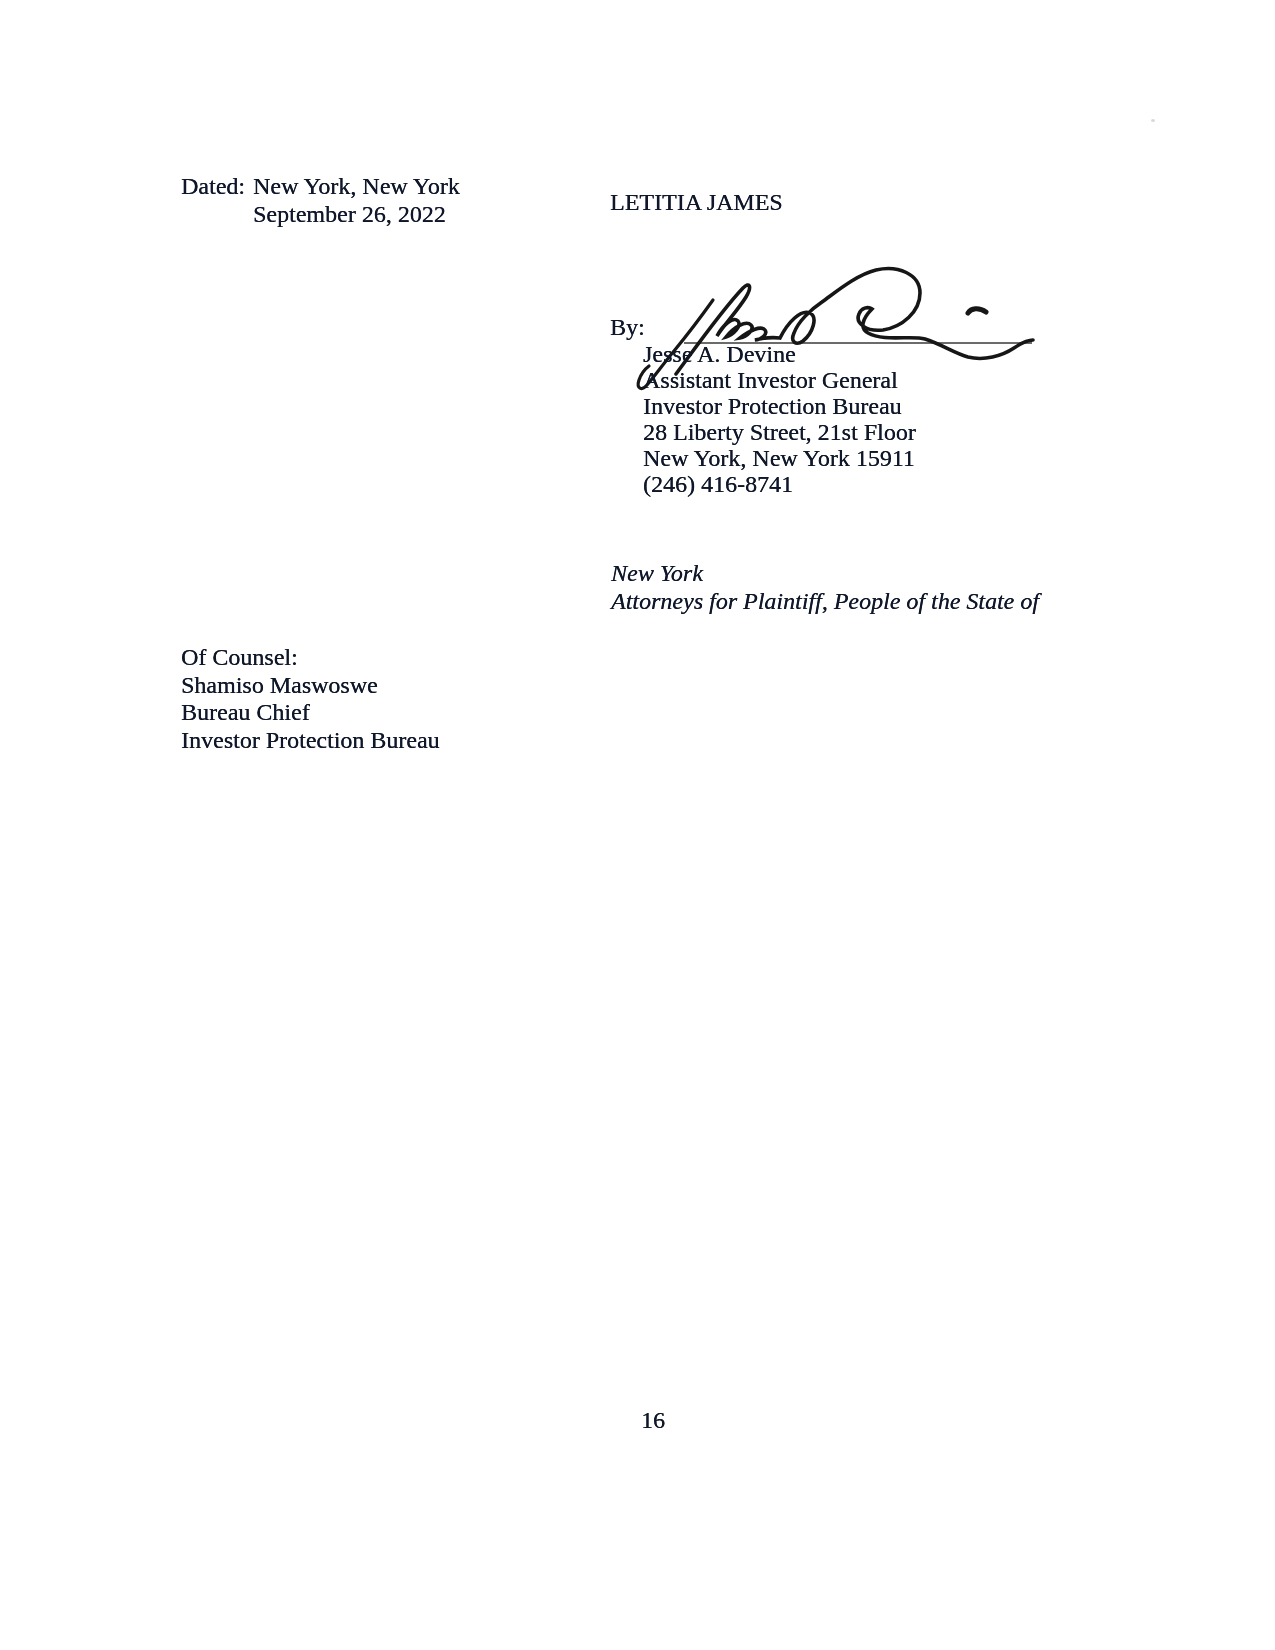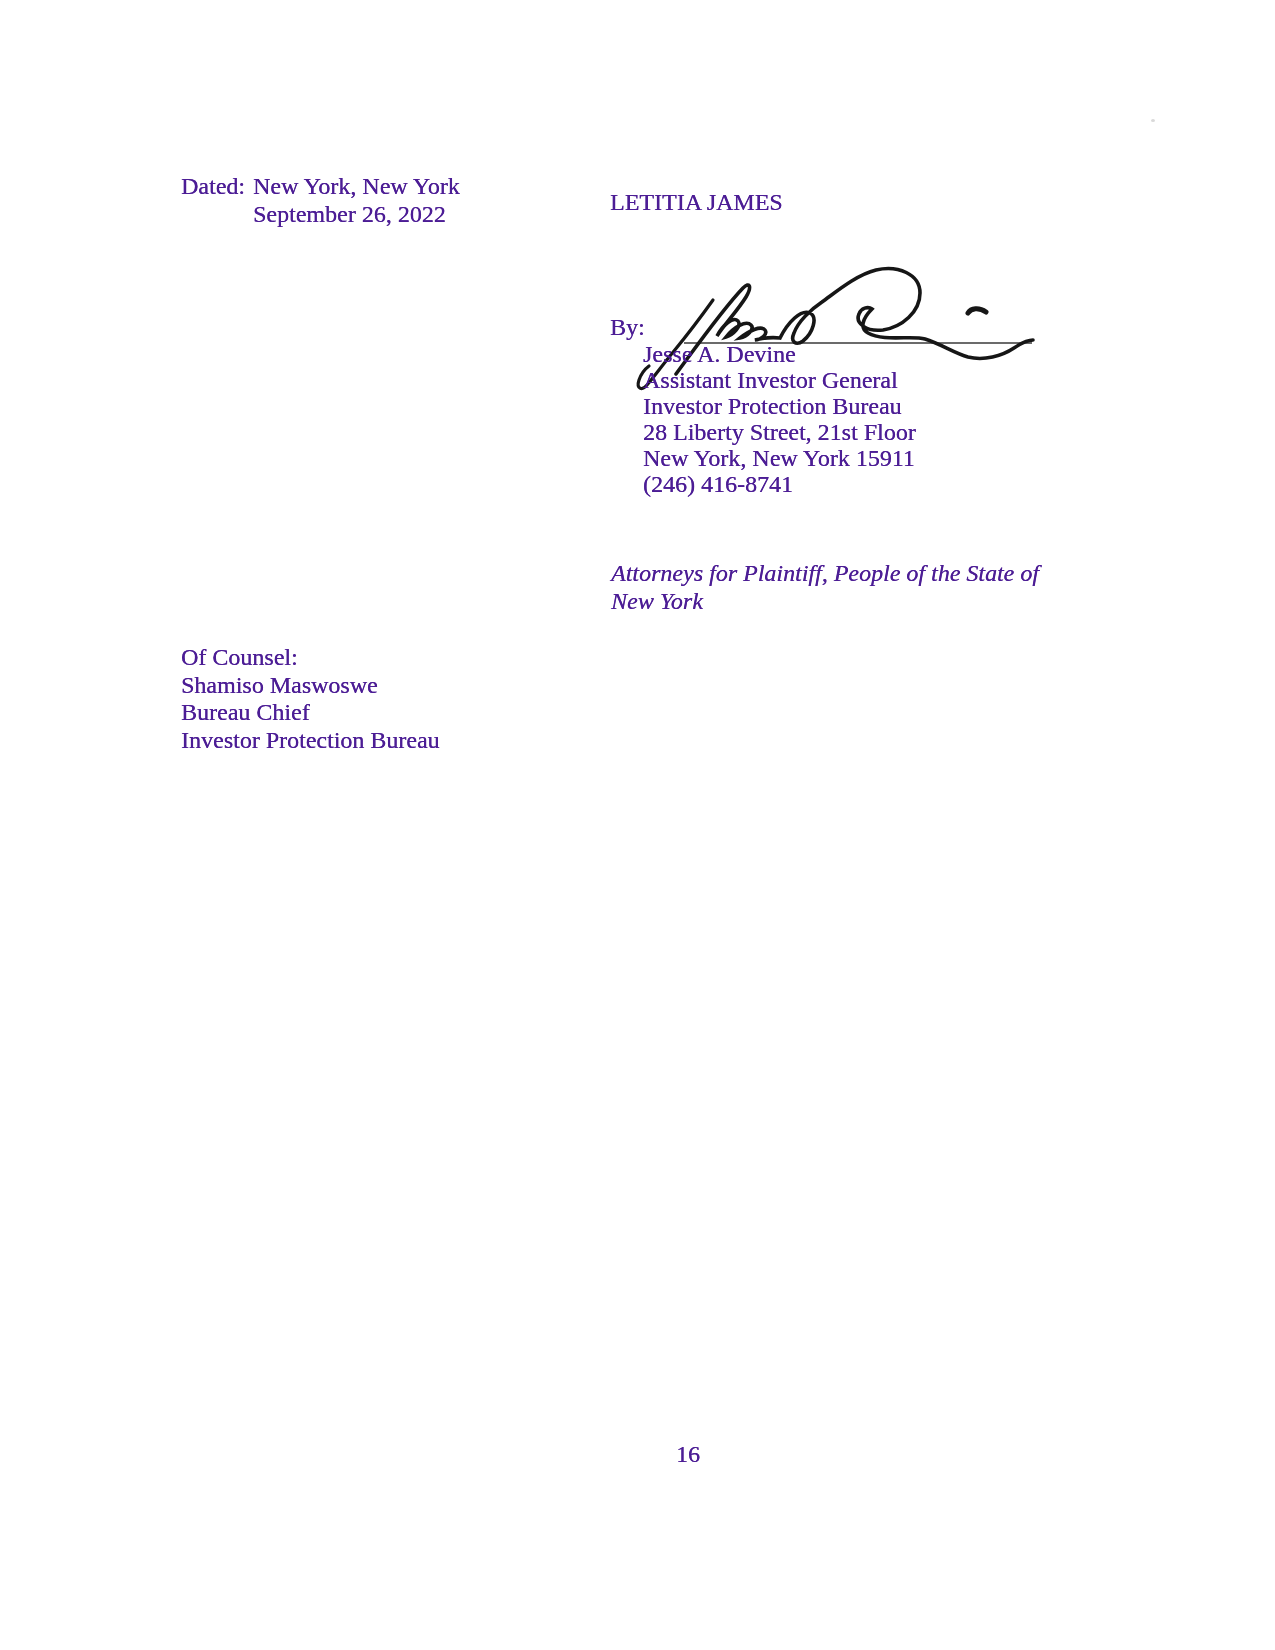--- a/index.html
+++ b/index.html
@@ -2,36 +2,36 @@
 <html><head>
 <meta charset="utf-8">
 <style>
   html, body { margin: 0; padding: 0; background: #ffffff; }
   .page {
     position: relative;
     width: 1174px;
     height: 1650px;
     background: #ffffff;
     font-family: "Liberation Serif", "DejaVu Serif", serif;
-    color: #4c1d95;
+    color: #0f172a;
     font-size: 24px;
     overflow: hidden;
     text-shadow: 0.25px 0 0 currentColor; 
   }
   .abs { position: absolute; }
 
   .dated-label    { left: 181px; top: 172px; line-height: 28px; white-space: nowrap; }
   .dated-lines    { left: 253px; top: 172px; line-height: 28px; white-space: nowrap; }
   .ag-block       { left: 610px; top: 188px; line-height: 28px; white-space: nowrap; }
   .by-label       { left: 610px; top: 313px; line-height: 28px; white-space: nowrap; }
   .sig-svg        { left: 600px; top: 250px; width: 450px; height: 145px; }
   .signee-block   { left: 643px; top: 341px; line-height: 26px; white-space: nowrap; }
   .attorneys-for  { left: 611px; top: 559px; line-height: 28px; font-style: italic; white-space: nowrap; }
   .counsel-block  { left: 181px; top: 644px; line-height: 27.7px; white-space: nowrap; }
-  .page-number    { left: 641px; top: 1440px; line-height: 28px; margin-left: 35px; }
+  .page-number    { left: 641px; top: 1406px; line-height: 28px; }
   .scan-speck {
     left: 1151px; top: 119px; width: 4px; height: 3px;
     background: #d9d9d9; border-radius: 50%;
   }
 </style>
 </head>
 <body>
 
 <div class="page">
 
@@ -89,22 +89,22 @@
   <div class="abs signee-block">
     <div>Jesse A. Devine</div>
     <div>Assistant Investor General</div>
     <div>Investor Protection Bureau</div>
     <div>28 Liberty Street, 21st Floor</div>
     <div>New York, New York 15911</div>
     <div>(246) 416-8741</div>
   </div>
 
   <div class="abs attorneys-for">
+    <div>New York</div>
     <div>Attorneys for Plaintiff, People of the State of</div>
-    <div>New York</div>
   </div>
 
   <div class="abs counsel-block">
     <div>Of Counsel:</div>
     <div>Shamiso Maswoswe</div>
     <div>Bureau Chief</div>
     <div>Investor Protection Bureau</div>
   </div>
 
   <div class="abs page-number">16</div>

